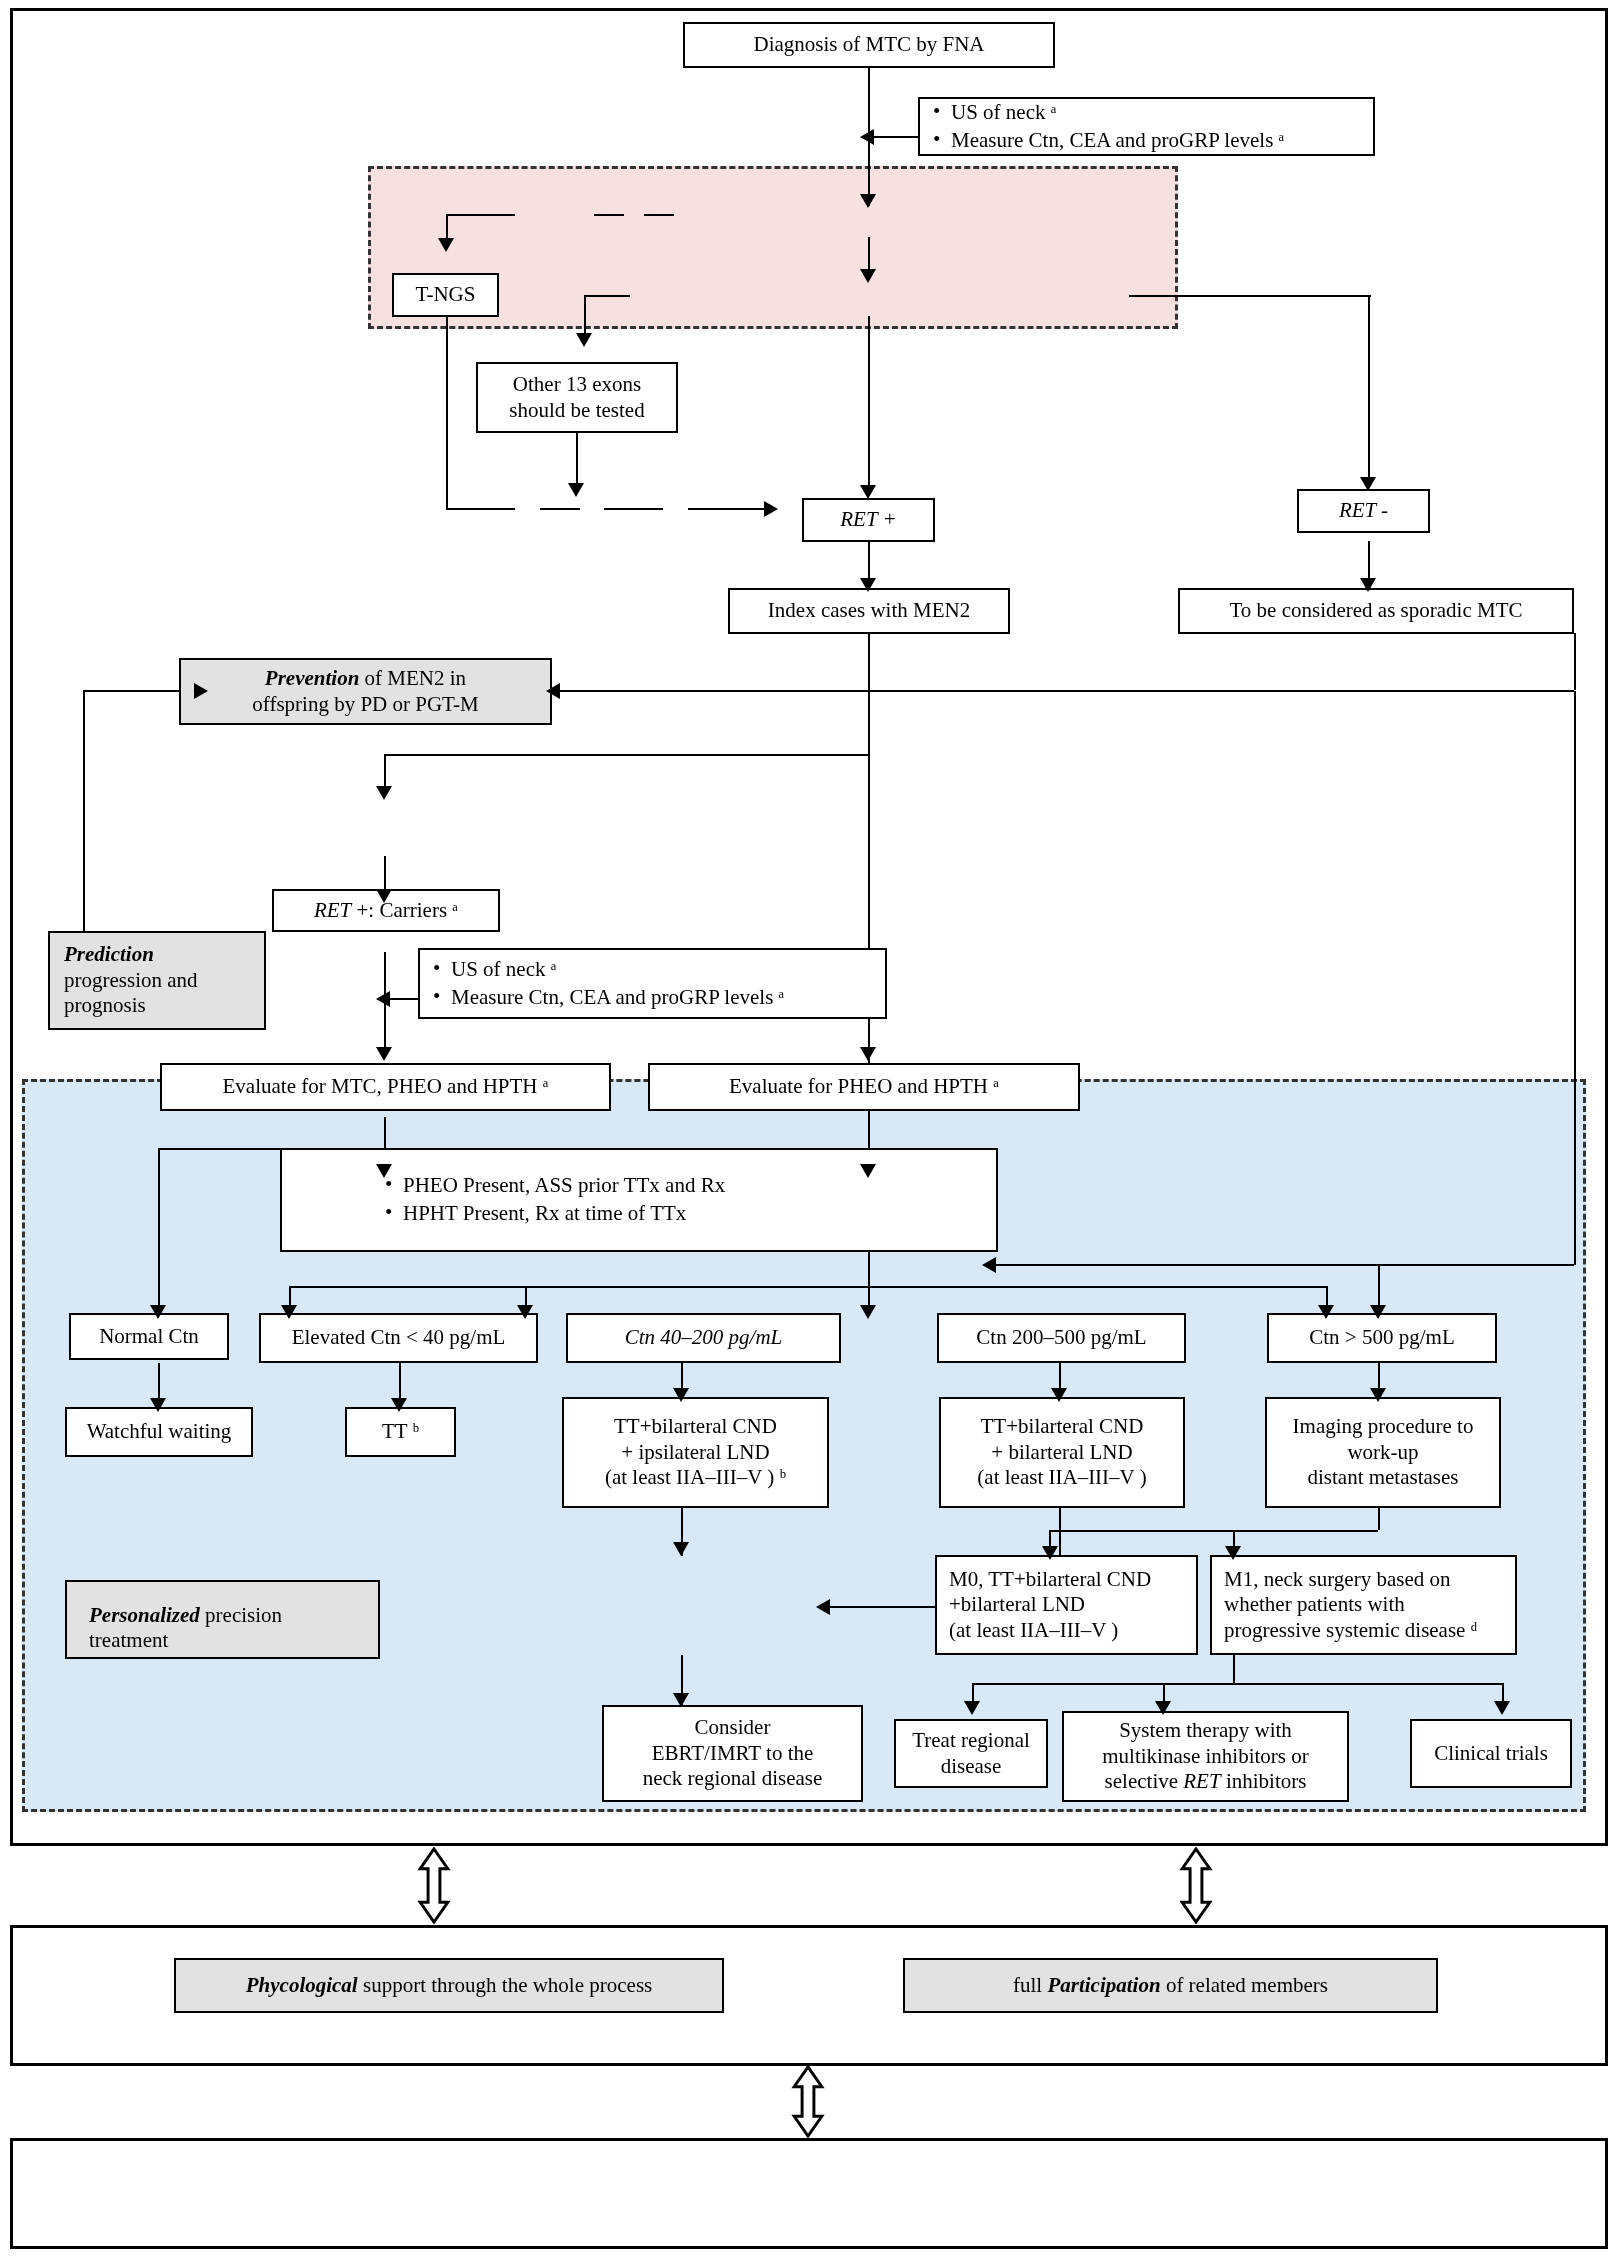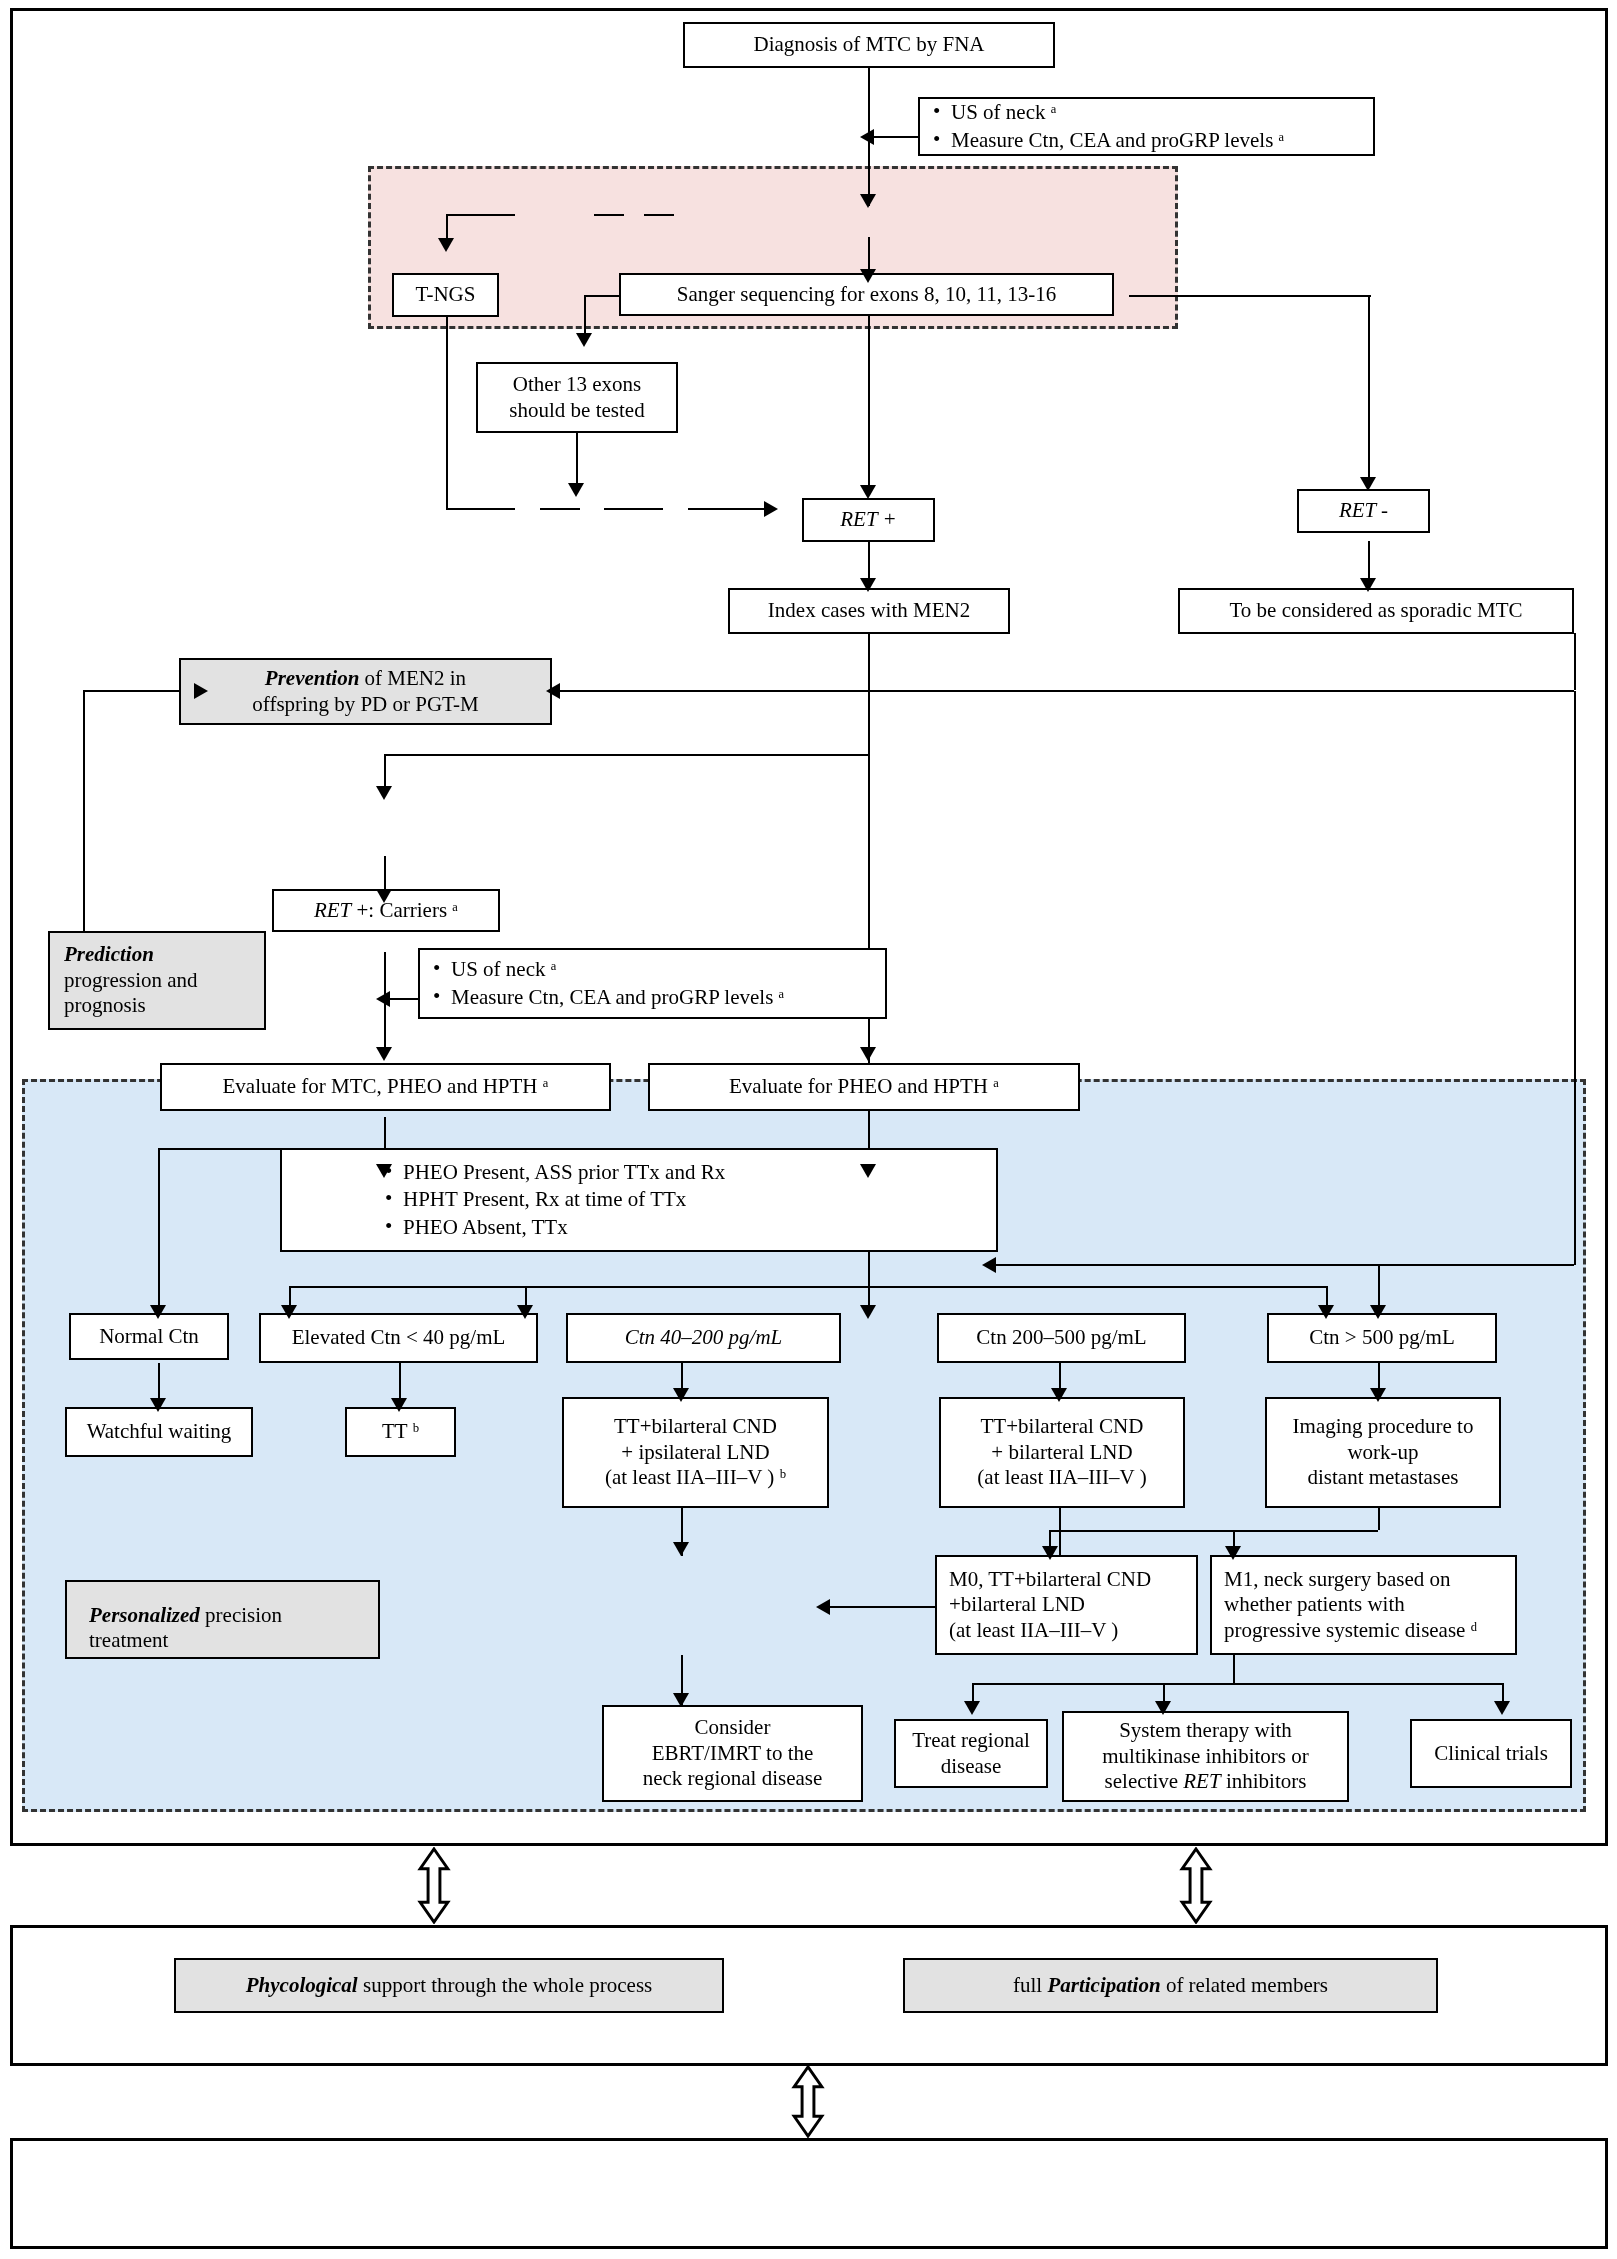--- a/index.html
+++ b/index.html
@@ -261,23 +261,20 @@
       <span class="bl">US of neck ᵃ</span>
       <span class="bl">Measure Ctn, CEA and proGRP levels ᵃ</span>
     </span>
   </div>
 
 
   <div class="node" style="left:392px; top:273px; width:107px; height:44px;">
     <span>T-NGS</span>
   </div>
 
-  <div class="node" style="left:619px; top:273px; width:495px; height:43px;">
-    <span>Sanger sequencing for exons 8, 10, 11, 13-16</span>
-  </div>
 
   <div class="node" style="left:476px; top:362px; width:202px; height:71px;">
     <span>
       <span>Other 13 exons</span><br>
       <span>should be tested</span>
     </span>
   </div>
 
   <div class="node" style="left:802px; top:498px; width:133px; height:44px;">
     <span class="it">RET +</span>
@@ -327,21 +324,20 @@
   </div>
 
   <div class="node" style="left:648px; top:1063px; width:432px; height:48px;">
     <span>Evaluate for PHEO and HPTH ᵃ</span>
   </div>
 
   <div class="node" style="left:280px; top:1148px; width:718px; height:104px;">
     <span class="bullets" style="padding-left:94px;">
       <span class="bl">PHEO Present, ASS prior TTx and Rx</span>
       <span class="bl">HPHT Present, Rx at time of TTx</span>
-      <span class="bl">PHEO Absent, TTx</span>
     </span>
   </div>
 
   <div class="node" style="left:69px; top:1313px; width:160px; height:47px;">
     <span>Normal Ctn</span>
   </div>
   <div class="node" style="left:259px; top:1313px; width:279px; height:50px;">
     <span>Elevated Ctn &lt; 40 pg/mL</span>
   </div>
   <div class="node" style="left:566px; top:1313px; width:275px; height:50px;font-style:italic;">

